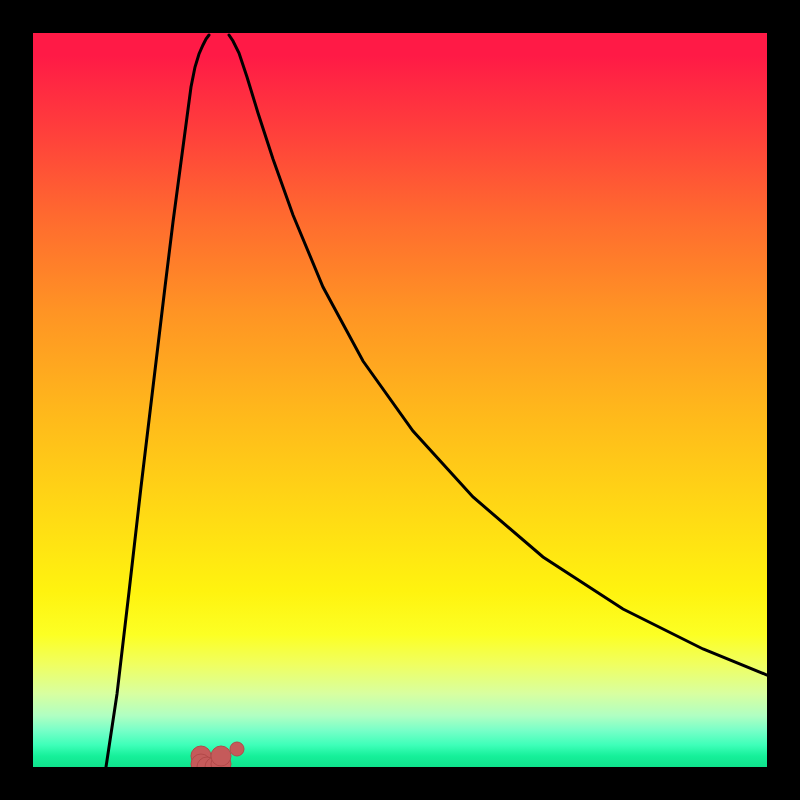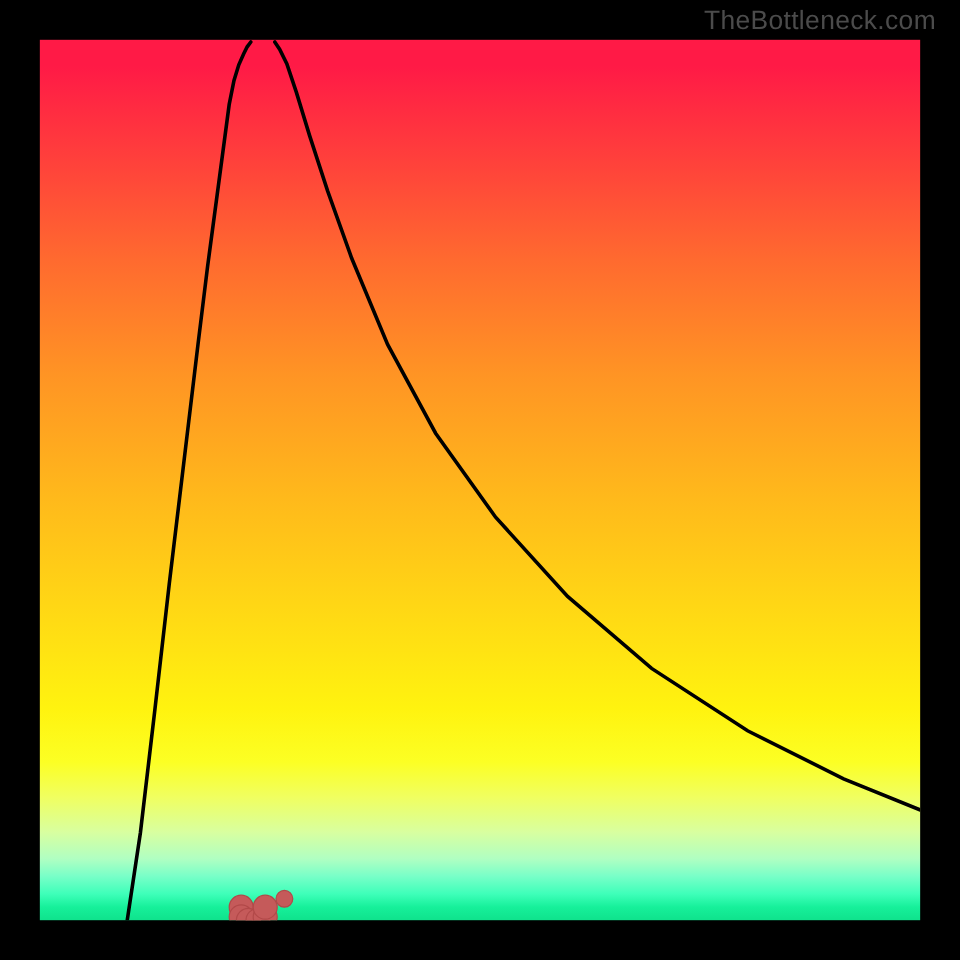--- a/index.html
+++ b/index.html
@@ -76,14 +76,13 @@
           <circle cx="168" cy="723" r="10" fill="#c55a5a" stroke="#b24949" stroke-width="1"></circle>
           <circle cx="168" cy="731" r="10" fill="#c55a5a" stroke="#b24949" stroke-width="1"></circle>
           <circle cx="174" cy="734" r="10" fill="#c55a5a" stroke="#b24949" stroke-width="1"></circle>
           <circle cx="182" cy="734" r="10" fill="#c55a5a" stroke="#b24949" stroke-width="1"></circle>
           <circle cx="188" cy="731" r="10" fill="#c55a5a" stroke="#b24949" stroke-width="1"></circle>
           <circle cx="188" cy="723" r="10" fill="#c55a5a" stroke="#b24949" stroke-width="1"></circle>
           <circle cx="204" cy="716" r="7" fill="#c55a5a" stroke="#b24949" stroke-width="1"></circle>
         </g>
     </svg>
   </div>
-  <div class="watermark">TheBottleneck.com</div>
 </div>
 
 </body></html>

